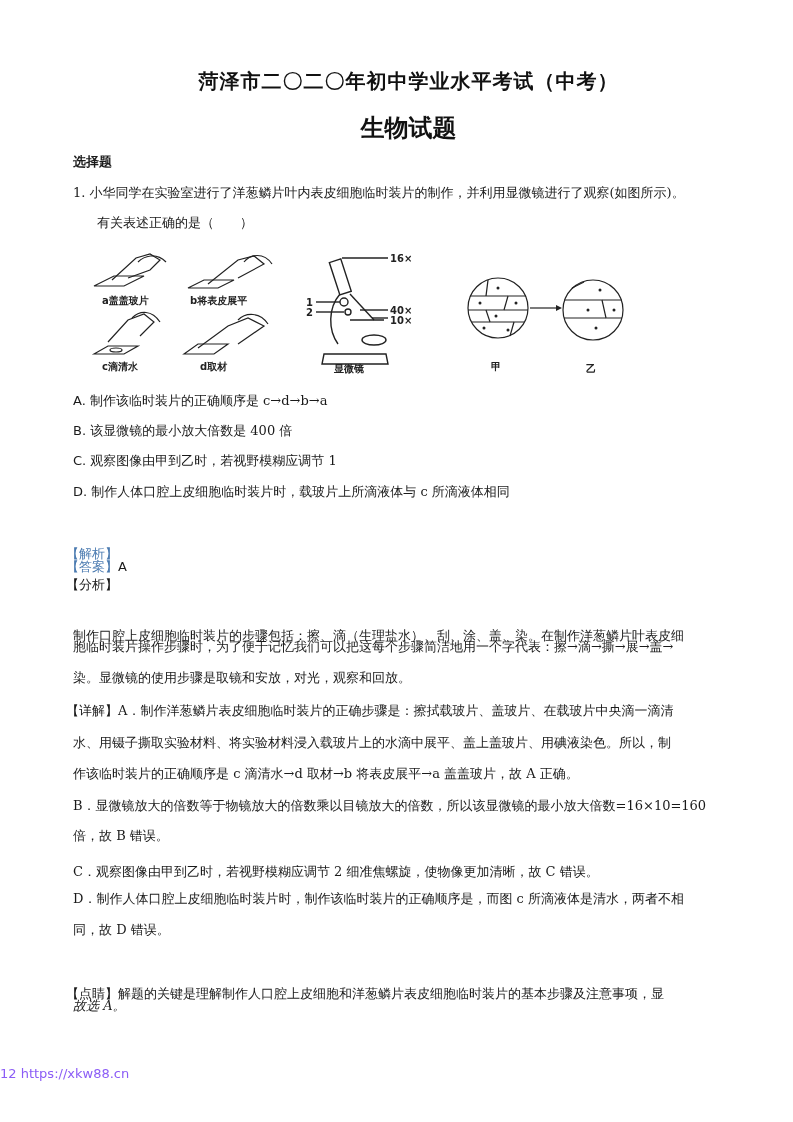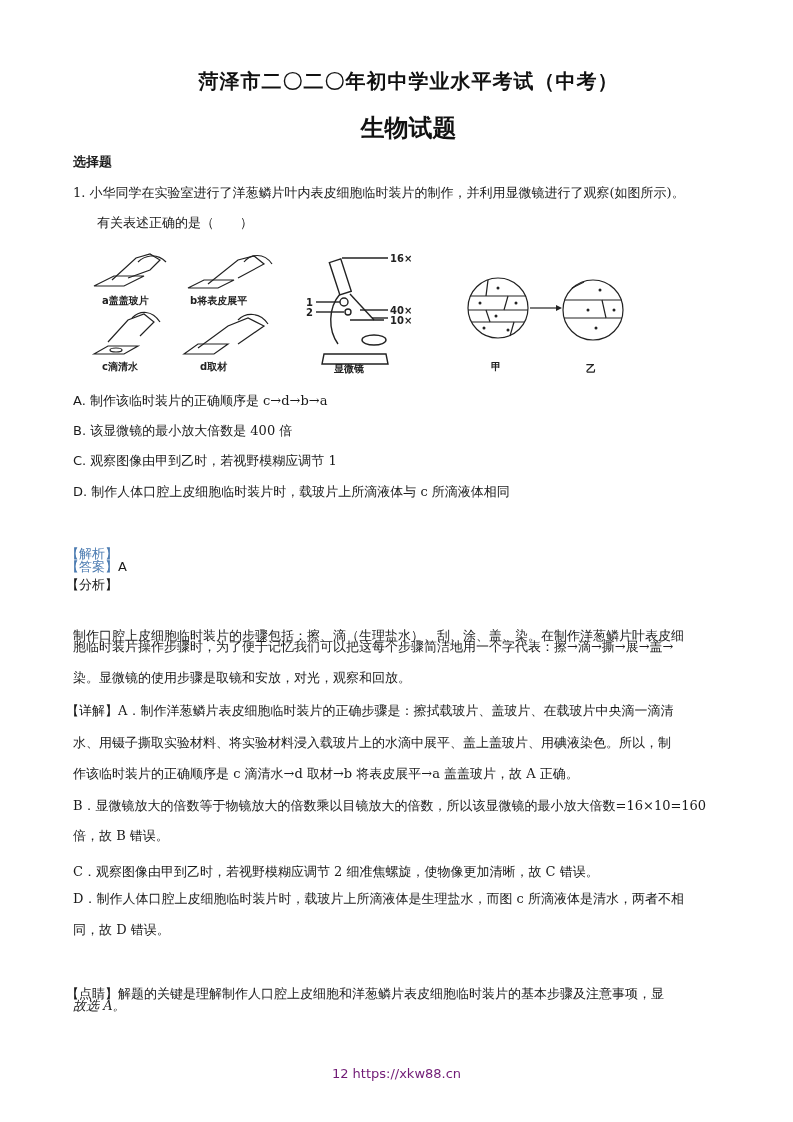--- a/index.html
+++ b/index.html
@@ -7,22 +7,22 @@
          font-family: "DejaVu Serif", "Liberation Serif", serif; color: #1a1a1a; }
   .title { position: absolute; left: 12px; width: 793px; text-align: center;
            font-family: "DejaVu Sans", sans-serif; font-weight: bold; color: #111; }
   .title.main { top: 68px; font-size: 20px; letter-spacing: 1px; }
   .title.sub { top: 112px; font-size: 24px; }
   .line { position: absolute; left: 73px; font-size: 13px; line-height: 20px; white-space: nowrap; }
   .bold { font-weight: bold; font-family: "DejaVu Sans", sans-serif; }
   .blue { color: #4a7ab0; }
   .sans { font-family: "DejaVu Sans", sans-serif; }
   .figure { position: absolute; left: 88px; top: 248px; width: 560px; height: 128px; }
-  .footer { position: absolute; top: 1066px; left: 0; width: 793px; text-align: center;
-            font-family: "DejaVu Sans", sans-serif; font-size: 13px; color: #701a75; }
+  .footer { position: absolute; top: 1066px; left: 0; width: 793px; text-align: left;
+            font-family: "DejaVu Sans", sans-serif; font-size: 13px; color: #8b5cf6; }
   .fig-label { font-family: "DejaVu Sans", sans-serif; font-size: 10px; font-weight: bold; fill: #222; }
 </style>
 </head>
 <body>
 
 <div class="title main">菏泽市二〇二〇年初中学业水平考试（中考）</div>
 <div class="title sub">生物试题</div>
 
 <div class="line bold" style="top:152px;font-size:13px;">选择题</div>
 
@@ -148,18 +148,18 @@
 <div class="line" style="top:606px;margin-top:20px;">制作口腔上皮细胞临时装片的步骤包括：擦、滴（生理盐水）、刮、涂、盖、染。在制作洋葱鳞片叶表皮细</div>
 <div class="line" style="top:637px;">胞临时装片操作步骤时，为了便于记忆我们可以把这每个步骤简洁地用一个字代表：擦→滴→撕→展→盖→</div>
 <div class="line" style="top:668px;">染。显微镜的使用步骤是取镜和安放，对光，观察和回放。</div>
 
 <div class="line" style="top:701px;left:66px;">【详解】A．制作洋葱鳞片表皮细胞临时装片的正确步骤是：擦拭载玻片、盖玻片、在载玻片中央滴一滴清</div>
 <div class="line" style="top:733px;">水、用镊子撕取实验材料、将实验材料浸入载玻片上的水滴中展平、盖上盖玻片、用碘液染色。所以，制</div>
 <div class="line" style="top:764px;">作该临时装片的正确顺序是 c 滴清水→d 取材→b 将表皮展平→a 盖盖玻片，故 A 正确。</div>
 <div class="line" style="top:796px;">B．显微镜放大的倍数等于物镜放大的倍数乘以目镜放大的倍数，所以该显微镜的最小放大倍数=16×10=160</div>
 <div class="line" style="top:826px;">倍，故 B 错误。</div>
 <div class="line" style="top:824px;margin-top:38px;">C．观察图像由甲到乙时，若视野模糊应调节 2 细准焦螺旋，使物像更加清晰，故 C 错误。</div>
-<div class="line" style="top:889px;">D．制作人体口腔上皮细胞临时装片时，载玻片上所滴液体是生理盐水，而图 c 所滴液体是清水，两者不相</div>
+<div class="line" style="top:889px;">D．制作人体口腔上皮细胞临时装片时，制作该临时装片的正确顺序是，而图 c 所滴液体是清水，两者不相</div>
 <div class="line" style="top:920px;">同，故 D 错误。</div>
 <div class="line" style="top:996px;font-style:italic;">故选 A。</div>
 <div class="line" style="top:984px;left:66px;">【点睛】解题的关键是理解制作人口腔上皮细胞和洋葱鳞片表皮细胞临时装片的基本步骤及注意事项，显</div>
 
 <div class="footer">12 https://xkw88.cn</div>
 
 </body></html>

